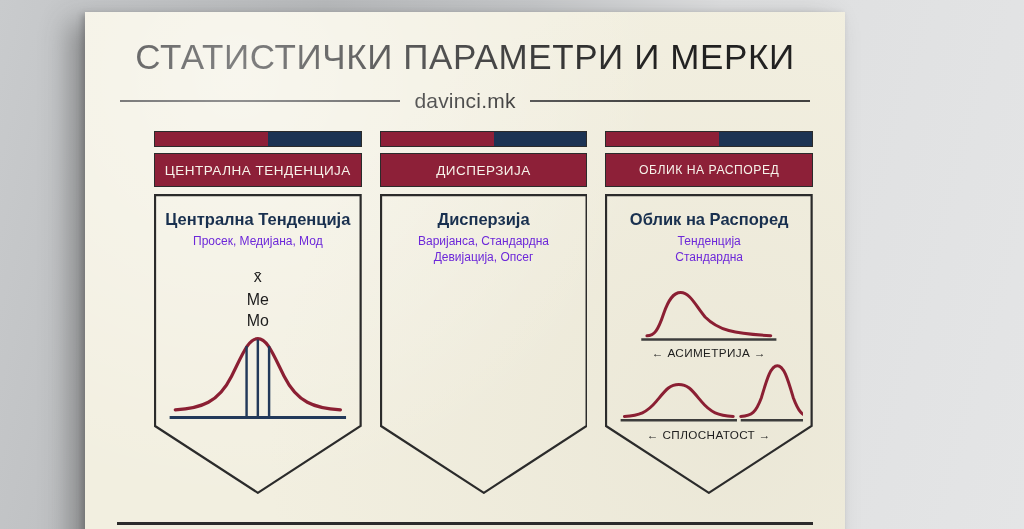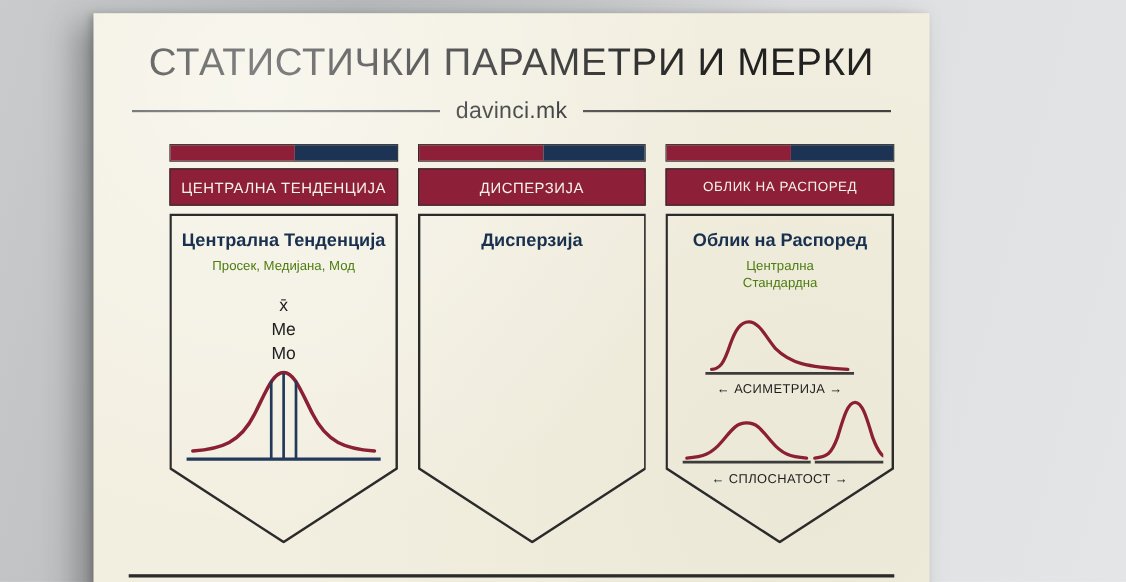--- a/index.html
+++ b/index.html
@@ -135,21 +135,21 @@
   .card-title {
     font-size: 16.5px;
     font-weight: bold;
     color: #19304f;
     text-align: center;
     white-space: nowrap;
   }
   .card-sub {
     margin-top: 5px;
     font-size: 12px;
-    color: #4d7c0f;
+    color: #6d28d9;
     text-align: center;
     line-height: 1.32;
   }
 
   .figure {
     margin-top: 6px;
     width: 100%;
     display: flex;
     justify-content: center;
   }
@@ -225,20 +225,24 @@
 
       <div class="badge">ДИСПЕРЗИЈА</div>
 
       <div class="card-wrap">
         <svg class="card-shape" viewBox="0 0 240 300" preserveAspectRatio="none">
           <polygon points="1.2,1.2 238.8,1.2 238.8,232 120,298.8 1.2,232" fill="none" stroke="#2b2b2b" stroke-width="2.2" vector-effect="non-scaling-stroke"></polygon>
         </svg>
 
         <div class="card-content">
           <div class="card-title">Дисперзија</div>
+          <div class="card-sub">
+            <div>Варијанса, Стандардна</div>
+            <div>Девијација, Опсег</div>
+          </div>
 
         </div>
       </div>
     </div>
 
     <div class="column">
       <div class="topbar">
         <div class="seg-red"></div>
         <div class="seg-navy"></div>
       </div>
@@ -246,21 +250,21 @@
       <div class="badge small">ОБЛИК НА РАСПОРЕД</div>
 
       <div class="card-wrap">
         <svg class="card-shape" viewBox="0 0 240 300" preserveAspectRatio="none">
           <polygon points="1.2,1.2 238.8,1.2 238.8,232 120,298.8 1.2,232" fill="none" stroke="#2b2b2b" stroke-width="2.2" vector-effect="non-scaling-stroke"></polygon>
         </svg>
 
         <div class="card-content">
           <div class="card-title">Облик на Распоред</div>
           <div class="card-sub">
-            <div>Централна</div>
+            <div>Тенденција</div>
             <div>Стандардна</div>
           </div>
 
           <div class="figure">
             <svg width="200" height="180" viewBox="0 0 200 180">
 
               <path d="M 34 62 C 42 62 46 56 52 38 C 57 24 62 16 70 16 C 80 16 86 30 96 42 C 110 56 126 60 166 62" fill="none" stroke="#8b1f33" stroke-width="3.2" stroke-linecap="round"></path>
               <line x1="28" y1="66" x2="172" y2="66" stroke="#3c3c3c" stroke-width="2.6"></line>
               <text x="100" y="85" text-anchor="middle" font-size="12.5" fill="#1d1d1d" letter-spacing="0.4" font-family="&quot;Liberation Sans&quot;, sans-serif">← АСИМЕТРИЈА →</text>
 

